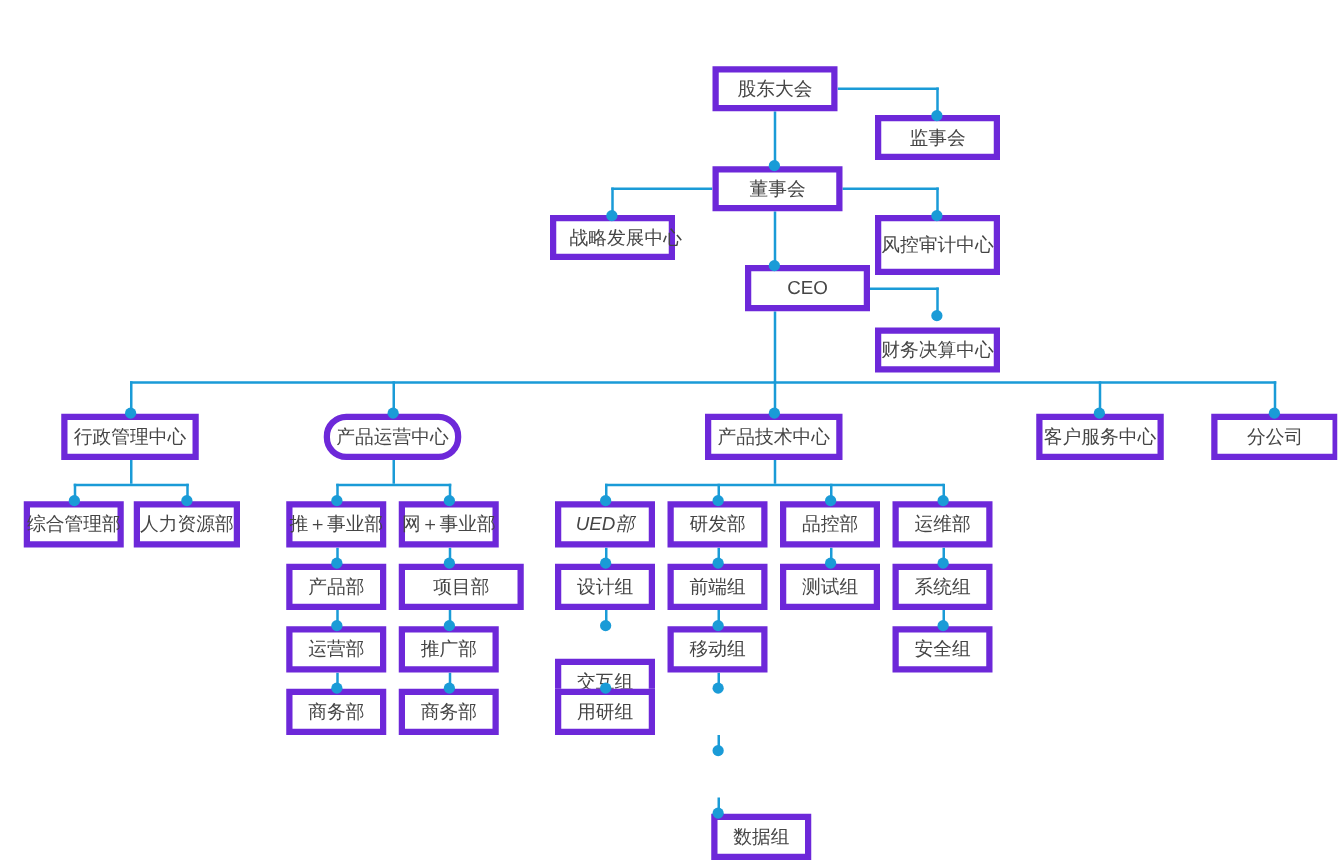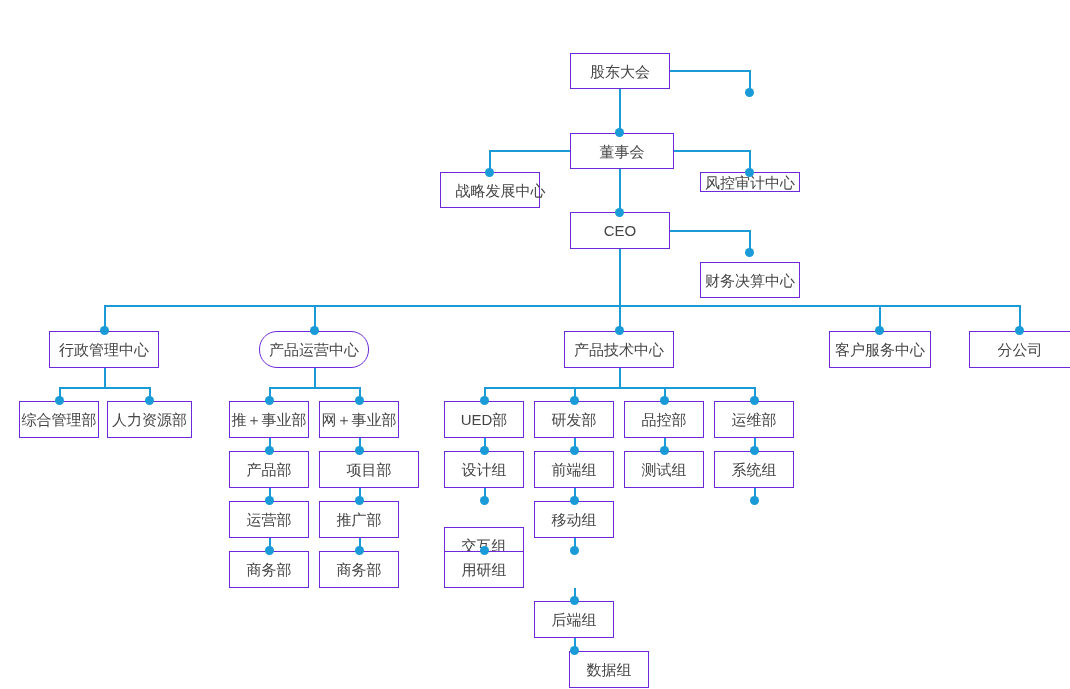--- a/index.html
+++ b/index.html
@@ -15,21 +15,21 @@
     position: relative;
     width: 1070px;
     height: 689px;
     background: #ffffff;
     overflow: hidden;
   }
   .node {
     position: absolute;
     box-sizing: border-box;
     background: #ffffff;
-    border: 1px solid #6d28d9;
+    border: 5px solid #6d28d9;
     color: #454545;
     font-size: 15px;
     line-height: 1;
     display: flex;
     align-items: center;
     justify-content: center;
     text-align: center;
     white-space: nowrap;
     z-index: 3;
   }
@@ -149,54 +149,55 @@
   <div class="dot" style="left:570px; top:496px;"></div>
   <div class="dot" style="left:750px; top:496px;"></div>
   <div class="dot" style="left:265px; top:546px;"></div>
   <div class="dot" style="left:355px; top:546px;"></div>
   <div class="dot" style="left:480px; top:546px;"></div>
   <div class="dot" style="left:570px; top:546px;"></div>
   <div class="dot" style="left:570px; top:596px;"></div>
   <div class="dot" style="left:570px; top:646px;"></div>
 
   <div class="node" style="left:570px; top:53px; width:100px; height:36px;">股东大会</div>
+  <div class="node" style="left:700px; top:92px; width:100px; height:36px;">监事会</div>
   <div class="node" style="left:570px; top:133px; width:104px; height:36px;">董事会</div>
   <div class="node" style="left:440px; top:172px; width:100px; height:36px;padding-left:21px;">战略发展中心</div>
-  <div class="node" style="left:700px; top:172px; width:100px; height:20px;">风控审计中心</div>
-  <div class="node" style="left:570px; top:212px; width:100px; height:37px;">CEO</div>
+  <div class="node" style="left:700px; top:172px; width:100px; height:48px;">风控审计中心</div>
+  <div class="node" style="left:596px; top:212px; width:100px; height:37px;">CEO</div>
   <div class="node" style="left:700px; top:262px; width:100px; height:36px;">财务决算中心</div>
 
   <div class="node" style="left:49px; top:331px; width:110px; height:37px;">行政管理中心</div>
   <div class="node" style="left:259px; top:331px; width:110px; height:37px;border-radius:18px;">产品运营中心</div>
   <div class="node" style="left:564px; top:331px; width:110px; height:37px;">产品技术中心</div>
   <div class="node" style="left:829px; top:331px; width:102px; height:37px;">客户服务中心</div>
   <div class="node" style="left:969px; top:331px; width:102px; height:37px;">分公司</div>
 
   <div class="node" style="left:19px; top:401px; width:80px; height:37px;">综合管理部</div>
   <div class="node" style="left:107px; top:401px; width:85px; height:37px;">人力资源部</div>
 
   <div class="node" style="left:229px; top:401px; width:80px; height:37px;">推＋事业部</div>
   <div class="node" style="left:319px; top:401px; width:80px; height:37px;">网＋事业部</div>
   <div class="node" style="left:229px; top:451px; width:80px; height:37px;">产品部</div>
   <div class="node" style="left:319px; top:451px; width:100px; height:37px;">项目部</div>
   <div class="node" style="left:229px; top:501px; width:80px; height:37px;">运营部</div>
   <div class="node" style="left:319px; top:501px; width:80px; height:37px;">推广部</div>
   <div class="node" style="left:229px; top:551px; width:80px; height:37px;">商务部</div>
   <div class="node" style="left:319px; top:551px; width:80px; height:37px;">商务部</div>
 
-  <div class="node" style="left:444px; top:401px; width:80px; height:37px;">UED部</div>
+  <div class="node" style="left:444px; top:401px; width:80px; height:37px;font-style:italic;">UED部</div>
   <div class="node" style="left:534px; top:401px; width:80px; height:37px;">研发部</div>
   <div class="node" style="left:624px; top:401px; width:80px; height:37px;">品控部</div>
   <div class="node" style="left:714px; top:401px; width:80px; height:37px;">运维部</div>
 
   <div class="node" style="left:444px; top:451px; width:80px; height:37px;">设计组</div>
   <div class="node" style="left:534px; top:451px; width:80px; height:37px;">前端组</div>
   <div class="node" style="left:624px; top:451px; width:80px; height:37px;">测试组</div>
   <div class="node" style="left:714px; top:451px; width:80px; height:37px;">系统组</div>
 
   <div class="node" style="left:444px; top:527px; width:80px; height:37px;">交互组</div>
   <div class="node" style="left:534px; top:501px; width:80px; height:37px;">移动组</div>
+  <div class="node" style="left:714px; top:501px; width:80px; height:37px;">安全组</div>
 
   <div class="node" style="left:444px; top:551px; width:80px; height:37px;">用研组</div>
-  <div class="node" style="left:534px; top:601px; width:80px; height:37px;">后端组</div>
   <div class="node" style="left:534px; top:651px; width:80px; height:37px;margin-left:35px;">数据组</div>
 
 </div>
 
 </body></html>

